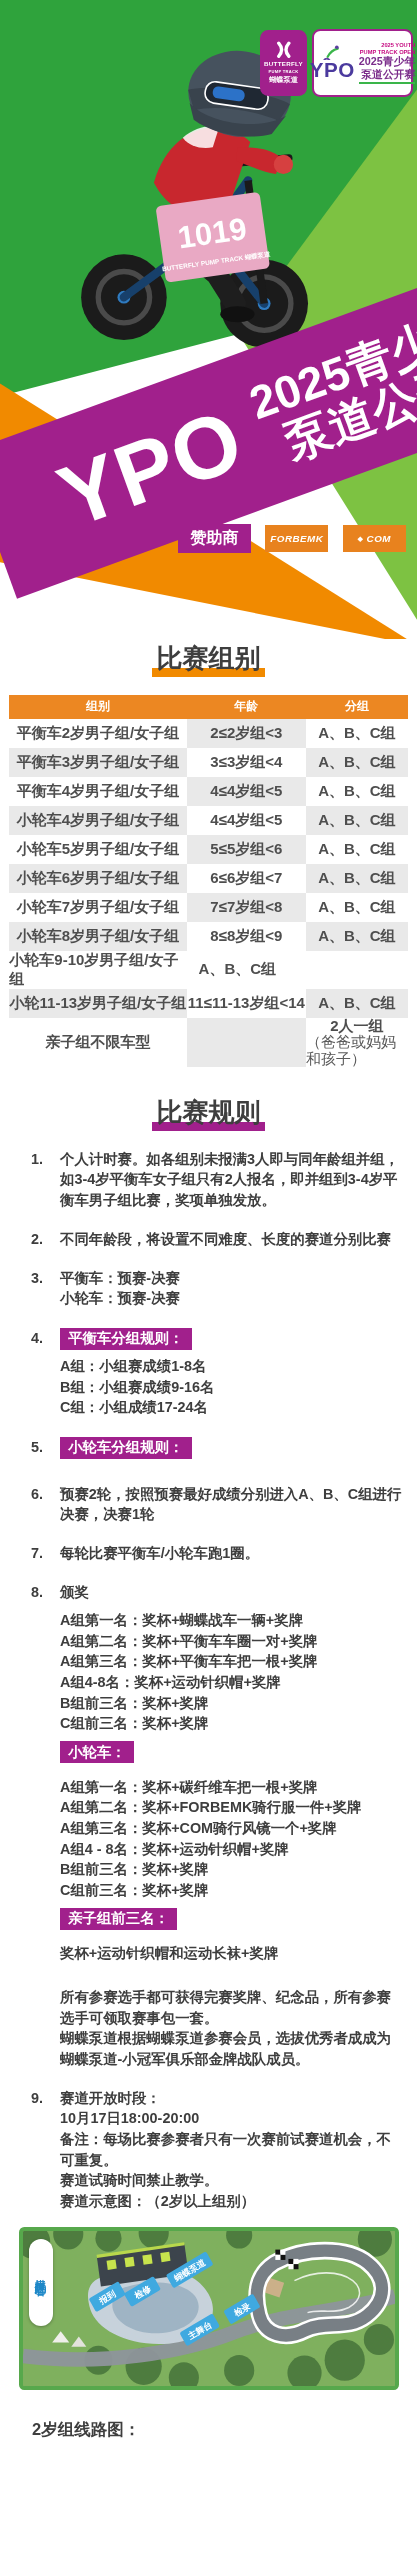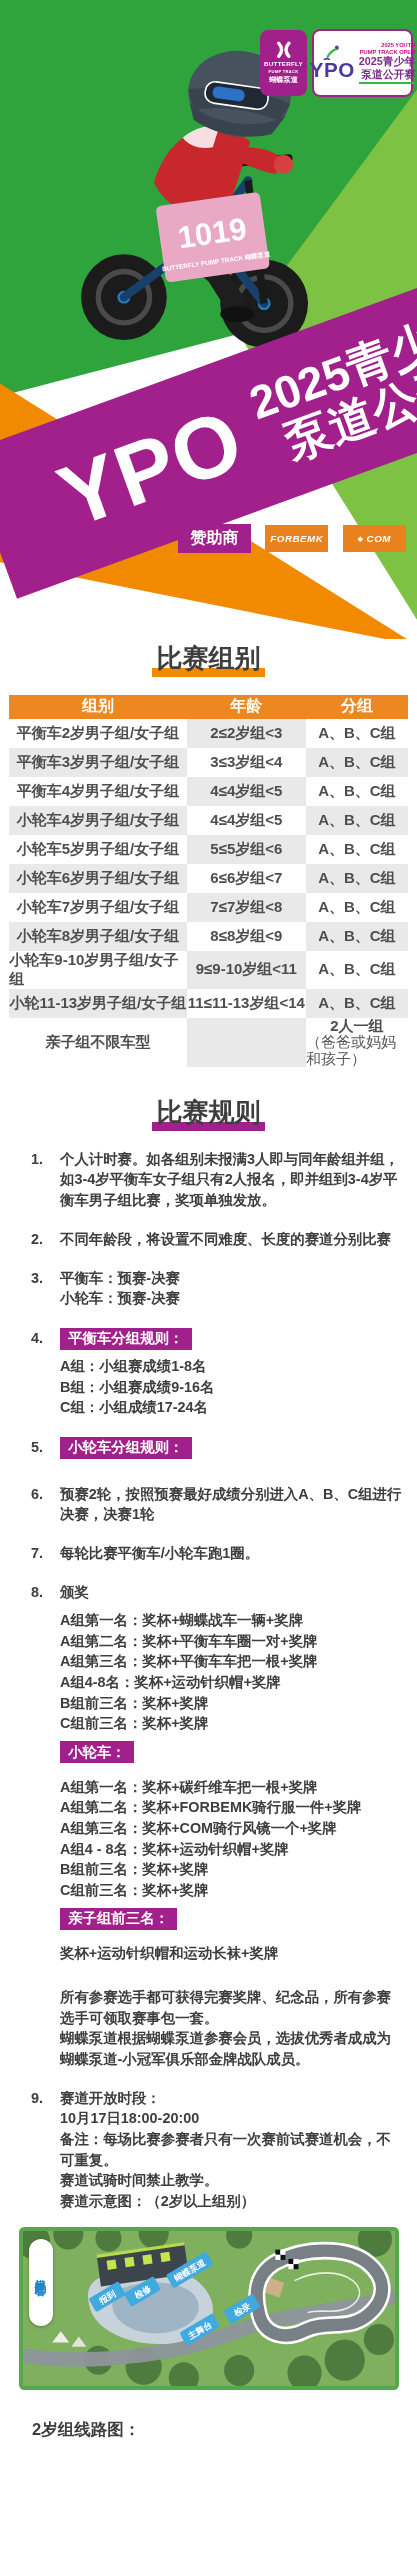--- a/index.html
+++ b/index.html
@@ -62,21 +62,21 @@
   .groups-sec{top:641px}
   .rules-sec{top:1095px}
   .sec-title{position:relative;width:max-content;margin:0 auto 18.5px;font-size:26px;font-weight:800;color:var(--ink)}
   .sec-title .bar{position:absolute;left:-4.1px;right:-4.1px;bottom:-0.5px;height:8.8px;z-index:0}
   .sec-title.t-orange .bar{background:var(--orange)}
   .sec-title.t-purple .bar{background:var(--purple)}
   .sec-title .txt{position:relative;z-index:1}
 
   
   .gtable{margin:0 9.3px;font-weight:600;color:#4E4E4E}
-  .thead{display:flex;background:var(--torange);color:#fff;font-weight:800;font-size:16px}
+  .thead{display:flex;background:var(--torange);color:#fff;font-weight:800;font-size:12px}
   .thead .hcell{min-height:24px;display:flex;align-items:center;justify-content:center}
   .c1{width:44.5%}.c2{width:30%}.c3{width:25.5%}
   .trow{display:flex;font-size:15px}
   .cell{min-height:29px;display:flex;align-items:center;justify-content:center;text-align:left}
   .cell.c3{flex-direction:column;line-height:1.1}
   .cell small{font-size:15px;font-weight:400;color:#5a5a5a}
   .cell small:empty{display:none}
   .trow:nth-child(odd) .c2{background:#E9E9E9}
   .trow:nth-child(even) .c1{background:#E9E9E9}
   .trow:nth-child(even) .c3{background:#E9E9E9}
@@ -282,21 +282,20 @@
           <div class="trow">
           <span class="cell c1">小轮车8岁男子组/女子组</span>
           <span class="cell c2">8≤8岁组&lt;9</span>
           <span class="cell c3">
             <span>A、B、C组</span>
 
           </span>
         </div>
           <div class="trow">
           <span class="cell c1">小轮车9-10岁男子组/女子组</span>
-          <span class="cell c2">9≤9-10岁组&lt;11</span>
           <span class="cell c3">
             <span>A、B、C组</span>
 
           </span>
         </div>
           <div class="trow">
           <span class="cell c1">小轮11-13岁男子组/女子组</span>
           <span class="cell c2">11≤11-13岁组&lt;14</span>
           <span class="cell c3">
             <span>A、B、C组</span>

